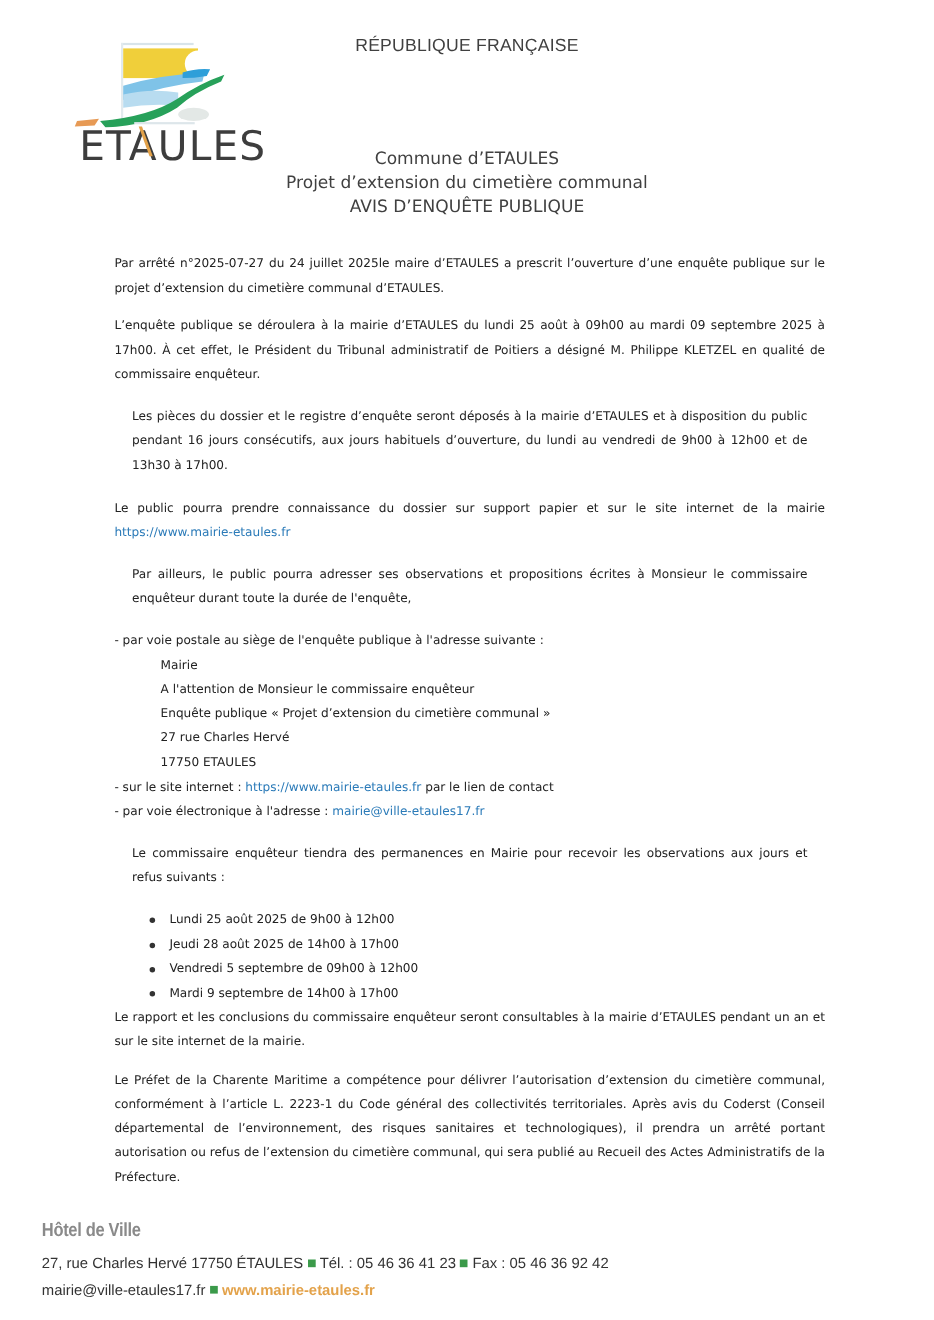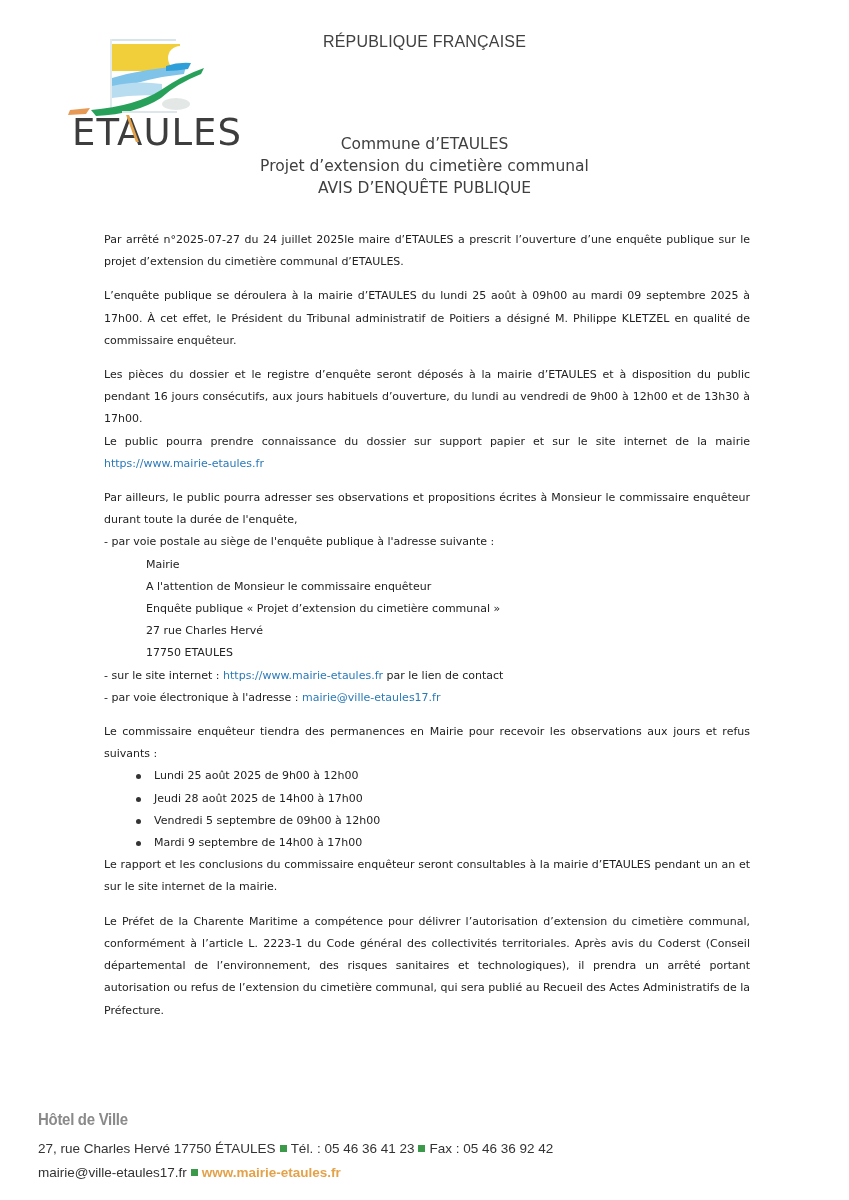--- a/index.html
+++ b/index.html
@@ -26,21 +26,21 @@
   .titles {
     position: absolute; left: 0; width: 849px; top: 133px; text-align: center;
     font-family: "DejaVu Sans", sans-serif; font-weight: normal; font-size: 15.5px; line-height: 22px;
     color: #404040;
   }
   .content {
     position: absolute; left: 104px; width: 646px; top: 229px;
     font-family: "DejaVu Sans", sans-serif; font-size: 11px; line-height: 22.2px; color: #222;
   }
   .content p { margin: 0 0 12px 0; text-align: justify; }
-  .content .nomargin { margin: 0; }
+  .content .nomargin { margin: 16px; }
   .link { color: #2a7ab8; }
   .indent { padding-left: 42px; }
   ul.perm { margin: 0; padding-left: 0; list-style: none; }
   ul.perm li { position: relative; padding-left: 50px; }
   ul.perm li::before {
     content: ""; position: absolute; left: 32px; top: 9px; width: 5px; height: 5px;
     border-radius: 50%; background: #333;
   }
   .footer { position: absolute; left: 38px; top: 1110px; font-size: 13.5px; color: #333; }
   .footer .hv {

